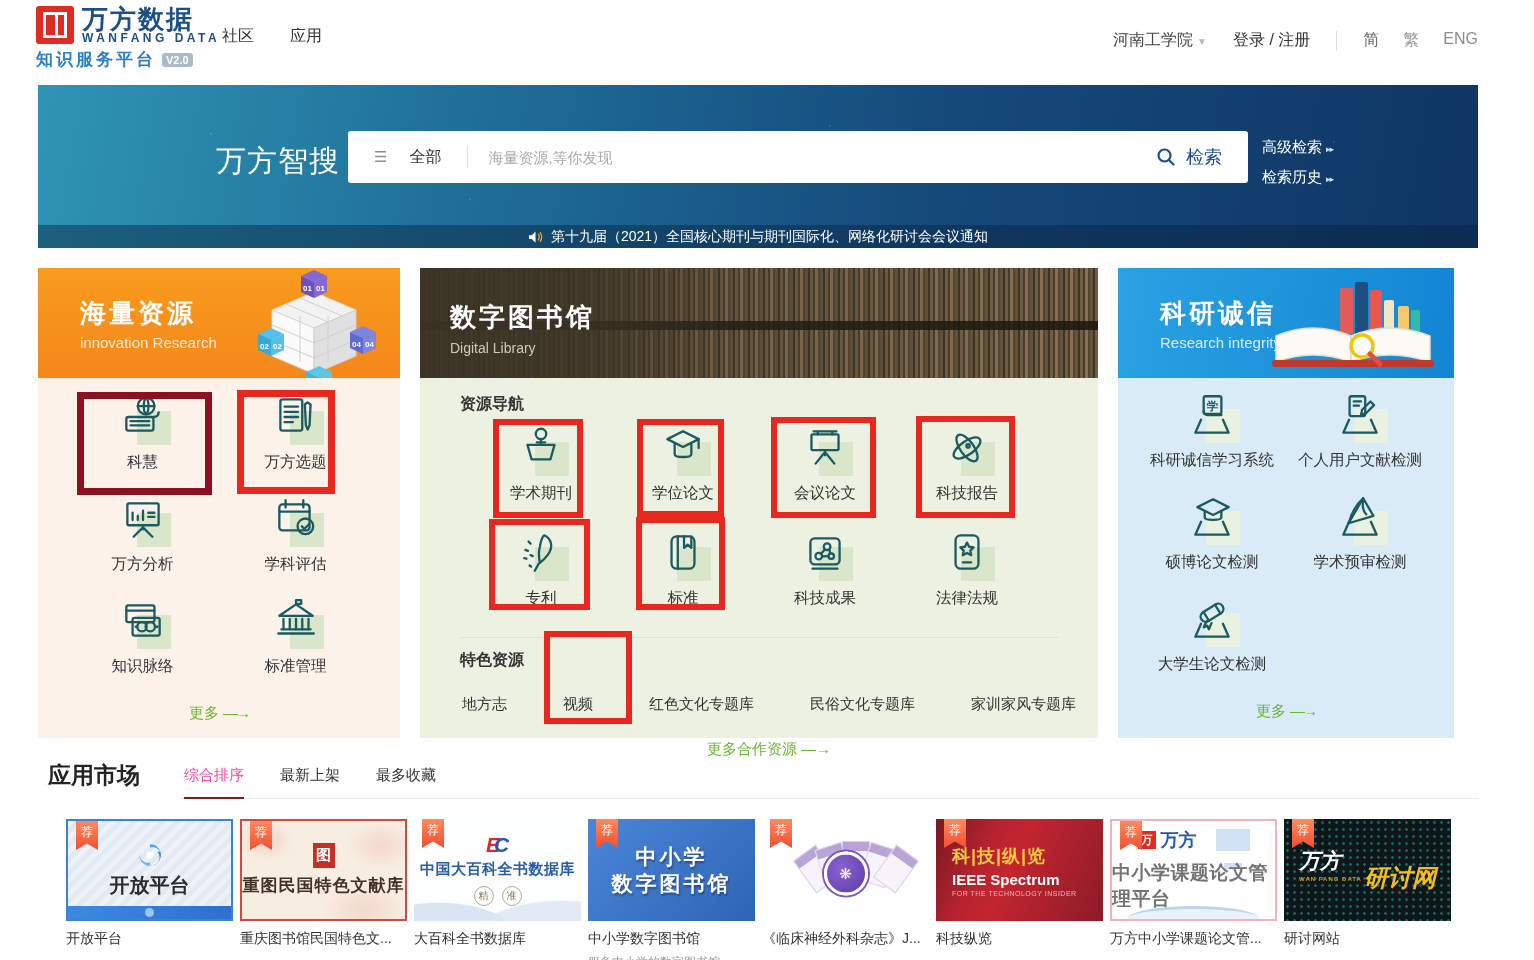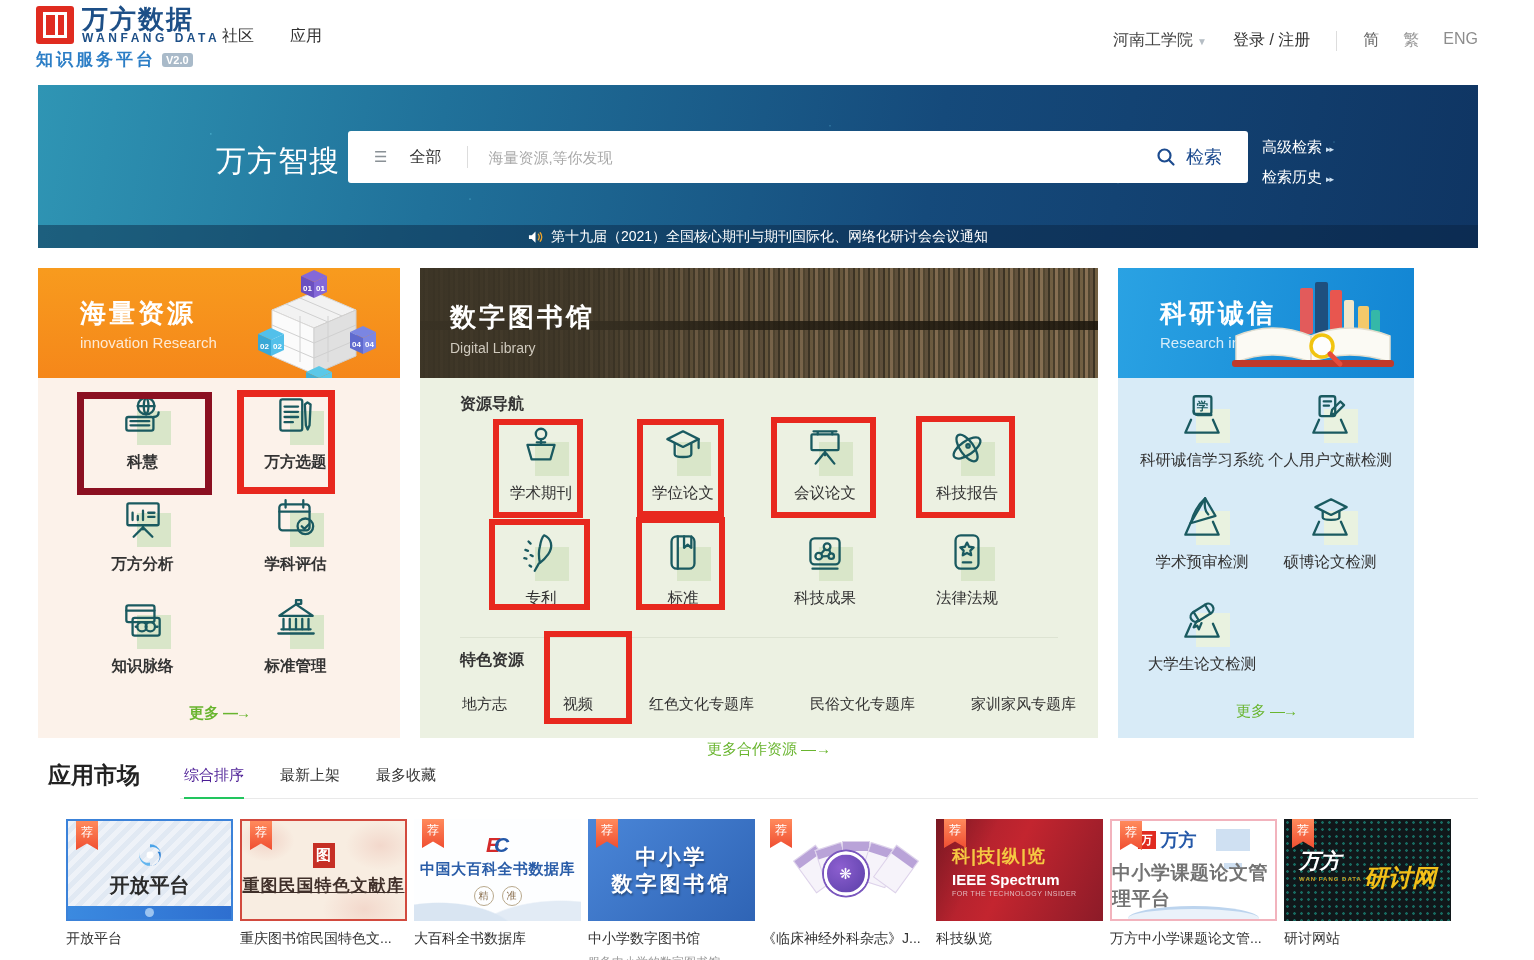--- a/index.html
+++ b/index.html
@@ -50,35 +50,35 @@
   .hero-links{position:absolute;left:1224px;top:48px;color:#fff;font-size:15px;line-height:27px;}
   .hero-links .hl{cursor:pointer;display:block;}
   .hl .arr{font-size:9px;color:#cfe3f5;margin-left:4px;letter-spacing:-1px;}
   .notice{position:absolute;left:0;bottom:0;width:100%;height:23px;background:rgba(8,34,63,.45);
           display:flex;align-items:center;justify-content:center;gap:8px;color:#fff;font-size:14px;}
   
   .panels{margin:20px 0 0 38px;width:1440px;display:flex;gap:20px;}
   .panel{display:flex;flex-direction:column;}
   .p-left{width:362px;}
   .p-mid{width:678px;}
-  .p-right{width:296px;}
+  .p-right{width:336px;}
   .panel-head{position:relative;height:110px;overflow:hidden;}
   .p-left .panel-head{background:linear-gradient(180deg,#f89b1e,#f5871a);}
   .p-mid .panel-head{background:
       linear-gradient(90deg,rgba(58,51,37,.95) 0%,rgba(58,51,37,.88) 24%,rgba(58,51,37,.35) 46%,rgba(58,51,37,.12) 100%),
       linear-gradient(0deg,transparent 0 44%,rgba(22,17,9,.85) 44% 52%,transparent 52%),
       repeating-linear-gradient(90deg,#7a6647 0 3px,#4a3f2c 3px 5px,#93795a 5px 8px,#574a33 8px 10px,#6b5942 10px 13px,#3c3324 13px 15px),#3e3627;}
   .p-right .panel-head{background:linear-gradient(100deg,#2aa2e3,#1285d3);}
   .ph-title{position:absolute;left:42px;top:28px;color:#fff;font-size:26px;font-weight:bold;letter-spacing:3px;}
   .p-mid .ph-title{left:30px;top:32px;}
   .ph-sub{position:absolute;left:42px;top:66px;color:rgba(255,255,255,.82);font-size:15px;}
   .p-mid .ph-sub{left:30px;top:72px;color:#cfc9bd;font-size:14px;}
   .ph-art{position:absolute;right:6px;top:2px;}
   .panel-body{height:360px;}
-  .p-left .panel-body{background:#fcf2ea;font-weight:bold;}
+  .p-left .panel-body{background:#fcf2ea;}
   .p-mid .panel-body{background:#ecf1e2;padding:16px 0 0 40px;box-sizing:border-box;}
   .p-right .panel-body{background:#d8ebf7;}
   .grid2{display:grid;grid-template-columns:1fr 1fr;padding:12px 28px 0;}
   .gcell{height:102px;text-align:center;cursor:pointer;}
   .icon-wrap{position:relative;width:54px;height:54px;margin:0 auto;display:flex;align-items:center;justify-content:center;}
   .icon-wrap::before{content:"";position:absolute;right:-1px;bottom:-1px;width:34px;height:34px;background:#d9e6c9;}
   .p-right .icon-wrap::before{background:#e9f2e0;}
   .icon-wrap svg{position:relative;}
   .gicon{stroke:#1a5a60;fill:none;stroke-width:2.2;stroke-linecap:round;stroke-linejoin:round;}
   .gicon text{fill:#1a5a60;stroke:none;font-size:11px;font-weight:bold;text-anchor:middle;font-family:inherit;}
@@ -90,21 +90,21 @@
   .mid-grid .gcell{width:142px;height:99px;}
   .mid-div{height:1px;background:#dde3d2;margin:12px 40px 0 0;}
   .special-row{display:flex;gap:56px;padding-left:2px;margin-top:24px;font-size:15px;color:#333;}
   .special-row span{cursor:pointer;}
   .mid-more{width:618px;text-align:center;margin-top:26px;color:#69b52f;font-size:15px;cursor:pointer;}
   
   .market-head{margin:22px 56px 0 48px;display:flex;align-items:flex-end;}
   .market-title{font-size:23px;font-weight:bold;color:#222;margin-right:40px;padding-bottom:8px;}
   .tabs{flex:1;display:flex;gap:36px;border-bottom:1px solid #e9e9e9;padding-left:4px;}
   .tab{font-size:15px;color:#333;padding-bottom:12px;cursor:pointer;}
-  .tab.active{color:#4c1d95;border-bottom:2px solid #22c55e;margin-bottom:-1px;}
+  .tab.active{color:#ec4899;border-bottom:2px solid #7f1d1d;margin-bottom:-1px;}
   .cards{margin:20px 0 0 66px;display:flex;gap:7px;}
   .app-card{width:167px;cursor:pointer;}
   .thumb{position:relative;height:102px;background:#f5f5f5;overflow:hidden;display:flex;flex-direction:column;
          align-items:center;justify-content:center;box-sizing:border-box;}
   .ribbon{position:absolute;top:0;left:8px;width:22px;height:29px;background:linear-gradient(180deg,#ff8a5c,#f04f32);
           color:#fff;font-size:12px;text-align:center;padding-top:3px;box-sizing:border-box;
           clip-path:polygon(0 0,100% 0,100% 100%,50% 78%,0 100%);}
   .caption{margin-top:9px;font-size:14px;color:#333;white-space:nowrap;overflow:hidden;}
   .subcaption{margin-top:6px;font-size:12px;color:#999;white-space:nowrap;overflow:hidden;}
   
@@ -112,21 +112,21 @@
   .open-title{font-size:20px;font-weight:bold;color:#2b2b2b;margin-top:4px;}
   .open-strip{position:absolute;bottom:0;left:0;width:100%;height:13px;background:linear-gradient(90deg,#3b8ae0,#2e6fd0);
               display:flex;align-items:center;justify-content:center;}
   .open-dot{width:9px;height:9px;border-radius:50%;background:#9cc4f0;}
   .t-chongtu{border:2px solid #d24a3e;background:
       radial-gradient(40px 30px at 15% 20%,rgba(210,95,80,.18),transparent 70%),
       radial-gradient(50px 35px at 85% 25%,rgba(210,95,80,.15),transparent 70%),
       radial-gradient(60px 40px at 75% 90%,rgba(210,95,80,.15),transparent 70%),#f8ede1;}
   .ct-seal{width:22px;height:25px;background:#c62f25;color:#fff;font-size:15px;font-weight:bold;
            display:flex;align-items:center;justify-content:center;margin-bottom:6px;}
-  .ct-title{font-size:17px;font-weight:bold;color:#40302a;letter-spacing:1px;text-decoration:underline;}
+  .ct-title{font-size:17px;font-weight:bold;color:#40302a;letter-spacing:1px;}
   .t-baike{background:
       radial-gradient(130px 60px at 15% 118%,#d9e5f2 0 60%,transparent 62%),
       radial-gradient(150px 70px at 88% 122%,#e2ebf5 0 60%,transparent 62%),#fdfeff;}
   .bk-logo{font-size:21px;font-weight:bold;font-style:italic;line-height:20px;}
   .bk-e{color:#d42b2b;}.bk-c{color:#2458a8;margin-left:-6px;}
   .bk-title{font-size:15px;font-weight:bold;color:#2a5da8;margin-top:5px;letter-spacing:.5px;}
   .bk-seals{display:flex;gap:8px;margin-top:7px;}
   .bk-seals span{width:18px;height:18px;border:1px solid #b9a98c;border-radius:50%;color:#8a6f4e;font-size:10px;
                  display:flex;align-items:center;justify-content:center;}
   .t-zxx{background:linear-gradient(135deg,#4a86d8,#2f64b5);}
@@ -487,35 +487,35 @@
                   <path d="M18 11h7M18 15h5"></path>
                   <path d="M26 19l8-8 3.5 3.5-8 8-4.5 1z"></path>
                 </svg>
               </div>
               <div class="glabel">个人用户文献检测</div>
             </div>
             <div class="gcell">
               <div class="icon-wrap">
                 <svg class="gicon" width="50" height="50" viewBox="0 0 48 48">
                   <path d="M13.5 28.5L8 41h32l-5.5-12.5"></path>
+                  <path d="M10 14.5L25 7l15 7.5L25 22z"></path>
+                  <path d="M17 18.5v6c0 3 16 3 16 0v-6"></path>
+                </svg>
+              </div>
+              <div class="glabel">硕博论文检测</div>
+            </div>
+            <div class="gcell">
+              <div class="icon-wrap">
+                <svg class="gicon" width="50" height="50" viewBox="0 0 48 48">
+                  <path d="M13.5 28.5L8 41h32l-5.5-12.5"></path>
                   <path d="M27 6L13 30l24-7z"></path>
                   <path d="M27 6c-7 6-11 14-13.5 23M27 6c-1 8 0 13 3 15.5"></path>
                 </svg>
               </div>
               <div class="glabel">学术预审检测</div>
-            </div>
-            <div class="gcell">
-              <div class="icon-wrap">
-                <svg class="gicon" width="50" height="50" viewBox="0 0 48 48">
-                  <path d="M13.5 28.5L8 41h32l-5.5-12.5"></path>
-                  <path d="M10 14.5L25 7l15 7.5L25 22z"></path>
-                  <path d="M17 18.5v6c0 3 16 3 16 0v-6"></path>
-                </svg>
-              </div>
-              <div class="glabel">硕博论文检测</div>
             </div>
             <div class="gcell">
               <div class="icon-wrap">
                 <svg class="gicon" width="50" height="50" viewBox="0 0 48 48">
                   <path d="M13.5 28.5L8 41h32l-5.5-12.5"></path>
                   <g transform="rotate(-32 24 18)">
                     <rect x="12" y="13" width="24" height="10" rx="5"></rect>
                     <path d="M17.5 13v10M30.5 13v10"></path>
                   </g>
                   <path d="M19 26l-3 6 3.5-1.5L21 34l2.5-6"></path>

